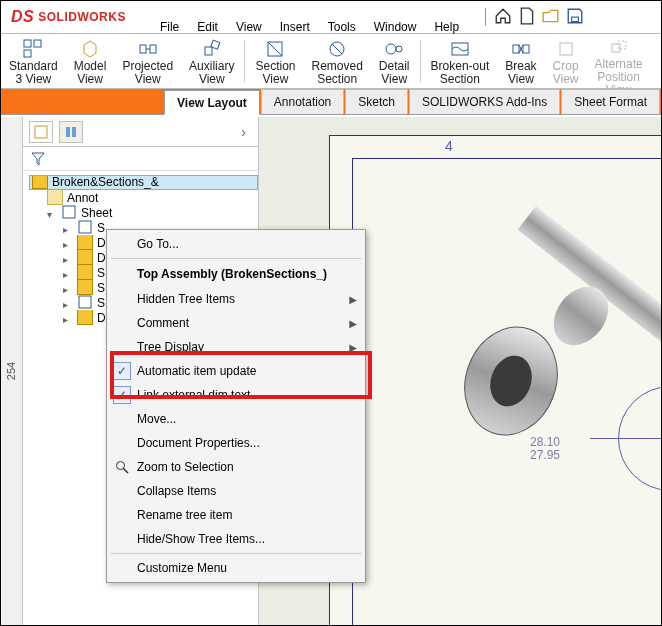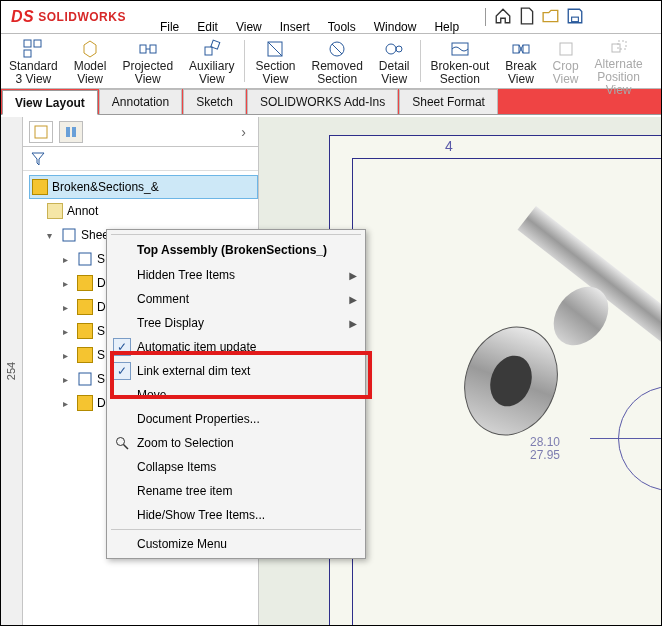--- a/index.html
+++ b/index.html
@@ -17,42 +17,42 @@
 
   
   .ribbon { height: 56px; border-top: 1px solid #bbb; border-bottom: 1px solid #bbb; display: flex; padding: 2px 0; }
   .rib-btn { display: flex; flex-direction: column; align-items: center; justify-content: flex-start; padding: 2px 8px 0; font-size: 11px; line-height: 1.1; color: #222; text-align: center; }
   .rib-btn.disabled { color: #a9a9a9; }
   .rib-btn .ic { height: 22px; display: flex; align-items: center; justify-content: center; }
   .rib-btn .ic svg { width: 20px; height: 20px; }
   .rib-sep { width: 1px; background: #ccc; margin: 4px 2px; }
 
   
-  .tab-strip { height: 26px; display: flex; align-items: stretch; border-bottom: 1px solid #9a9a9a; padding-left: 1px; background: #ef4444;}
+  .tab-strip { height: 26px; display: flex; align-items: stretch; border-bottom: 1px solid #9a9a9a; padding-left: 1px; background: #f97316; justify-content: flex-end;}
   .tab { padding: 4px 12px; border: 1px solid transparent; border-bottom: none; display: flex; align-items: center; font-size: 12px; color: #111; background: #ededed; margin-right: 1px; border-color:#bdbdbd;}
   .tab.active { background: #fff; border: 1px solid #9a9a9a; border-bottom: 1px solid #fff; font-weight: bold; position: relative; top: 1px; }
 
   
   .workspace { position: absolute; top: 116px; left: 0; right: 0; bottom: 0; display: flex; }
   .left-gutter { width: 22px; background: #f0f0f0; border-right: 1px solid #c5c5c5; display:flex; align-items:center; justify-content:center;}
   .left-gutter span{ transform: rotate(-90deg); font-size:11px; color:#555;}
   .side-panel { width: 236px; background: #fff; border-right: 1px solid #c5c5c5; display: flex; flex-direction: column; }
   .canvas { flex: 1; background: #e9ede4; position: relative; overflow: hidden; }
 
   
   .sp-tabs { height: 30px; border-bottom: 1px solid #c5c5c5; display:flex; align-items:center; padding:0 6px; gap:6px;}
   .sp-tab-btn { width: 24px; height: 22px; border: 1px solid #bdbdbd; background: #f2efe6; display:inline-flex; align-items:center; justify-content:center;}
   .sp-tab-btn.active{ background:#fff;}
   .sp-chevron{ margin-left:auto; color:#666; font-size:14px; padding-right:6px;}
 
   .sp-filter { height: 24px; border-bottom: 1px solid #ddd; display:flex; align-items:center; padding-left:8px;}
   .sp-filter svg{width:14px;height:14px;}
 
   .tree { padding: 4px 0 4px 6px; font-size: 12px; }
-  .tree-row { display:flex; align-items:center; height: 24px; padding-left: 2px; gap:4px; white-space:nowrap; overflow:hidden;}
+  .tree-row { display:flex; align-items:flex-end; height: 15px; padding-left: 2px; gap:4px; white-space:nowrap; overflow:hidden;}
   .tree-row.selected { background: #cde8f7; border:1px solid #6db6e6;}
   .tree-toggle{ width:10px; color:#666; font-size:10px; cursor:default;}
   .tree-icon{ width:16px; height:16px; display:inline-flex; align-items:center; justify-content:center;}
   .tree-icon.assm{ background:#f5c430; border:1px solid #b28a00;}
   .tree-icon.view{ background:#f5c430; border:1px solid #b28a00;}
   .tree-icon.folder{ background:#f5e6a6; border:1px solid #c9b254;}
   .tree-icon.sheet svg{width:14px;height:14px;}
   .tree-indent-1{ padding-left: 18px;}
   .tree-indent-2{ padding-left: 34px;}
 
@@ -369,20 +369,23 @@
         <span>27.95</span>
       </div>
       <div class="detail-circ"></div>
       <div class="detail-cross-h"></div>
 
     </div>
   </div>
 </div>
 
 <div class="ctx">
+  <div class="ctx-row">
+      <span>Go To...</span>
+    </div>
   <div class="ctx-sep"></div>
   <div class="ctx-row ctx-header">
       <span>Top Assembly (BrokenSections_)</span>
     </div>
   <div class="ctx-row">
       <span>Hidden Tree Items</span>
       <span class="ctx-sub">▶</span>
     </div>
   <div class="ctx-row">
       <span>Comment</span>

